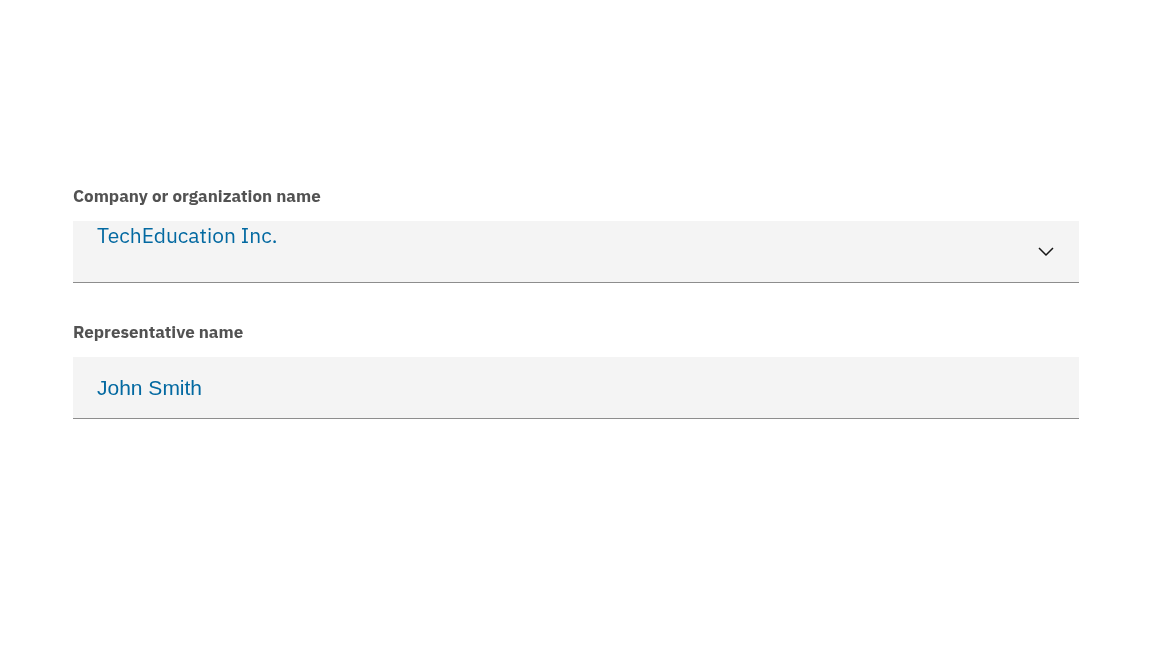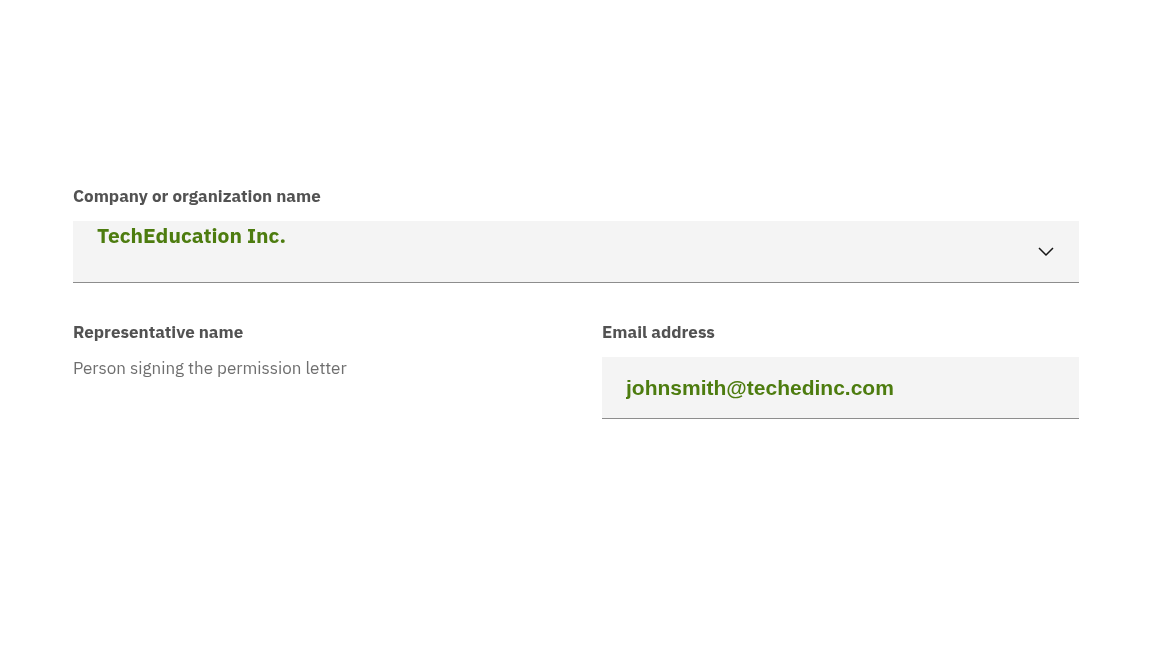--- a/index.html
+++ b/index.html
@@ -31,22 +31,22 @@
       position: relative;
       background: #f4f4f4;
       border-bottom: 1px solid #8d8d8d;
       height: 62px;
       display: flex;
       align-items: center;
       padding: 0 24px;
     }
     .input-value {
       font-size: 21px;
-      color: #4d7c0f;
-      font-weight: 700;
+      color: #0369a1;
+      font-weight: 400;
       flex: 1;
       border: none;
       background: transparent;
       outline: none;
       height: 100%;
     }
     .chevron-icon {
       position: absolute;
       right: 24px;
       top: 50%;
@@ -85,24 +85,20 @@
         <svg width="16" height="10" viewBox="0 0 16 10" fill="none">
           <path d="M1 1L8 8L15 1" stroke="#161616" stroke-width="1.5"></path>
         </svg>
       </span>
     </div>
   </div>
 
   <div class="row">
     <div class="col field-group">
       <label class="field-label">Representative name</label>
-      <div class="helper-text">Person signing the permission letter</div>
+      <div class="input-wrapper">
+        <input type="text" class="input-value" value="John Smith" style="">
+      </div>
     </div>
 
-    <div class="col field-group">
-      <label class="field-label">Email address</label>
-      <div class="input-wrapper">
-        <input type="text" class="input-value" value="johnsmith@techedinc.com" style="">
-      </div>
-    </div>
   </div>
 
 </div>
 
 </body></html>

